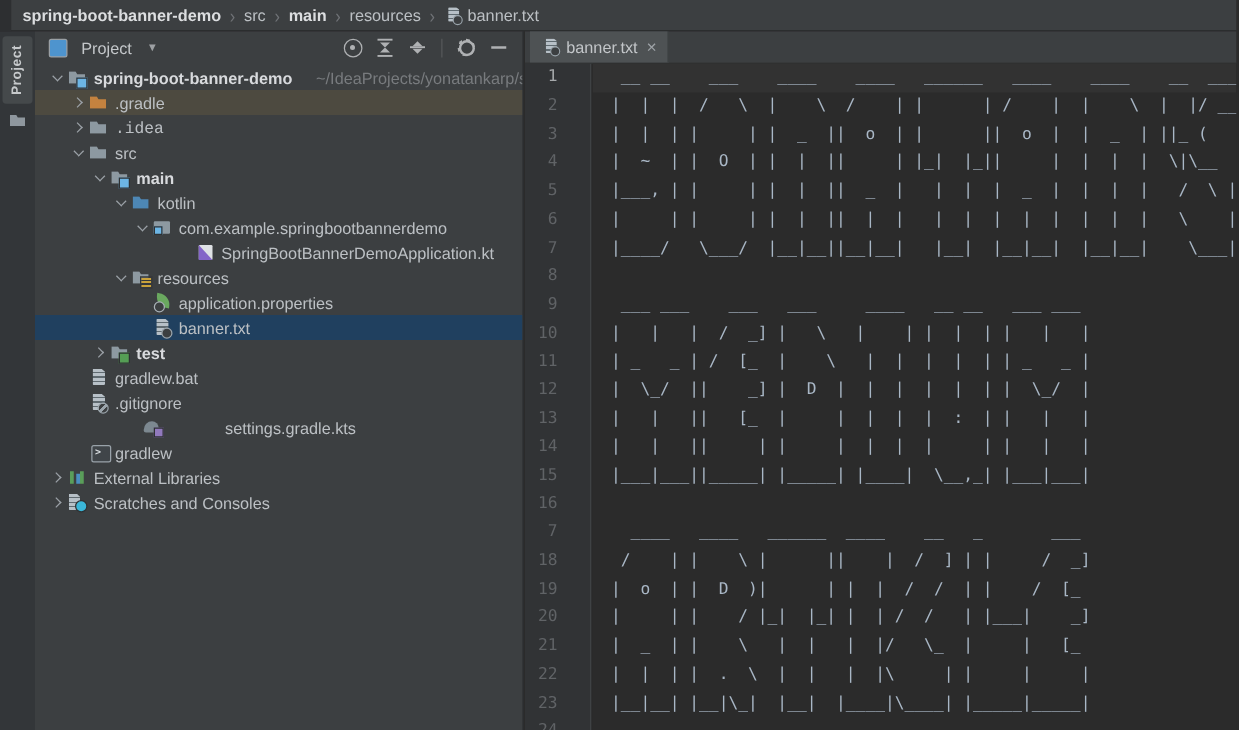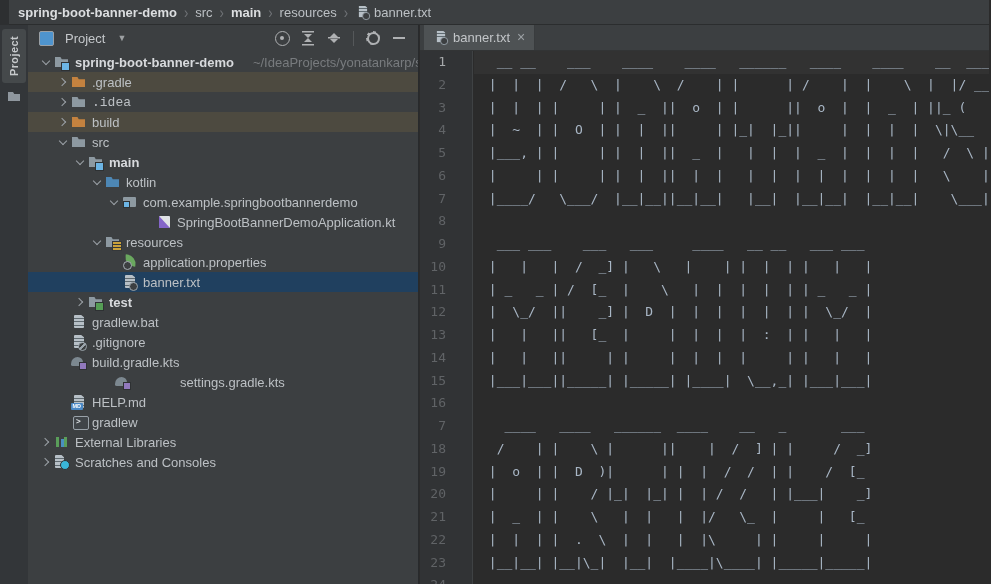--- a/index.html
+++ b/index.html
@@ -215,27 +215,20 @@
           <span class="ic ic-folder-excluded"></span>
           <span class="lbl">.gradle</span>
         </div>
         <div class="trow" style="padding-left: 26px; font-family: Liberation Mono, monospace;">
           <span class="chev-slot">
             <i class="chev right"></i>
           </span>
           <span class="ic ic-folder"></span>
           <span class="lbl">.idea</span>
         </div>
-        <div class="trow exc" style="padding-left: 26px;">
-          <span class="chev-slot">
-            <i class="chev right"></i>
-          </span>
-          <span class="ic ic-folder-excluded"></span>
-          <span class="lbl">build</span>
-        </div>
         <div class="trow" style="padding-left: 26px;">
           <span class="chev-slot">
             <i class="chev down"></i>
           </span>
           <span class="ic ic-folder"></span>
           <span class="lbl">src</span>
         </div>
         <div class="trow" style="padding-left: 43px;">
           <span class="chev-slot">
             <i class="chev down"></i>
@@ -289,34 +282,24 @@
         <div class="trow" style="padding-left: 26px;">
           <span class="chev-slot"></span>
           <span class="ic ic-text-file-plain"></span>
           <span class="lbl">gradlew.bat</span>
         </div>
         <div class="trow" style="padding-left: 26px;">
           <span class="chev-slot"></span>
           <span class="ic ic-ignore-file"></span>
           <span class="lbl">.gitignore</span>
         </div>
-        <div class="trow" style="padding-left: 26px;">
-          <span class="chev-slot"></span>
-          <span class="ic ic-gradle-kts"></span>
-          <span class="lbl">build.gradle.kts</span>
-        </div>
         <div class="trow" style="padding-left: 26px; gap: 44px;">
           <span class="chev-slot"></span>
           <span class="ic ic-gradle-kts"></span>
           <span class="lbl">settings.gradle.kts</span>
-        </div>
-        <div class="trow" style="padding-left: 26px;">
-          <span class="chev-slot"></span>
-          <span class="ic ic-markdown-file"></span>
-          <span class="lbl">HELP.md</span>
         </div>
         <div class="trow" style="padding-left: 26px;">
           <span class="chev-slot"></span>
           <span class="ic ic-console-file"></span>
           <span class="lbl">gradlew</span>
         </div>
         <div class="trow" style="padding-left: 9px;">
           <span class="chev-slot">
             <i class="chev right"></i>
           </span>

